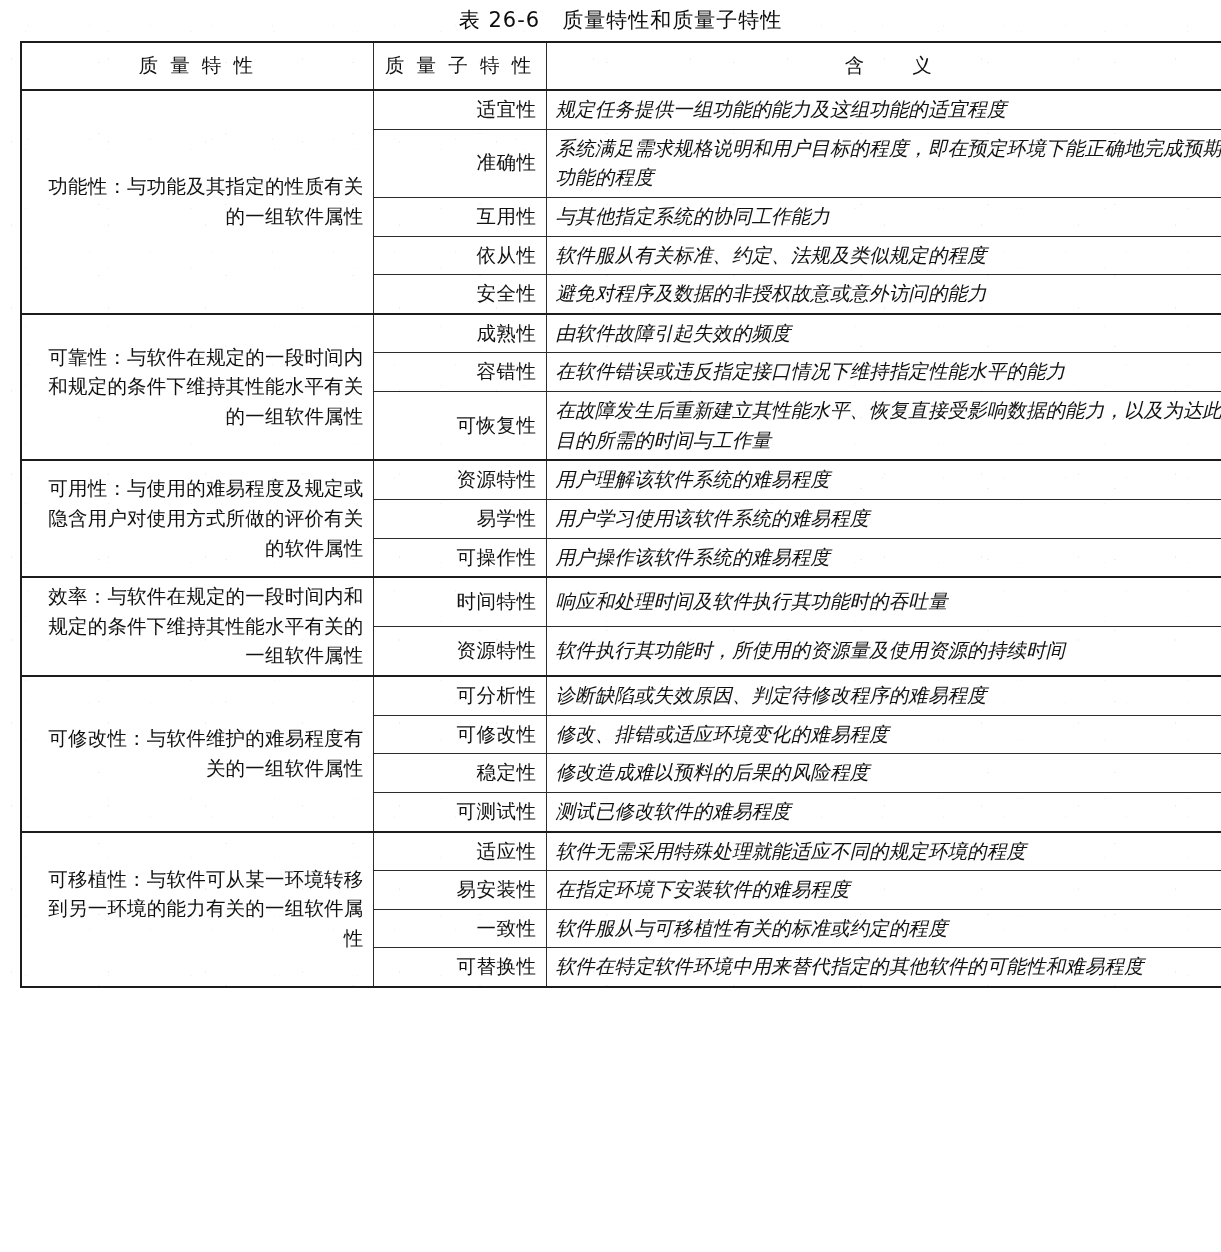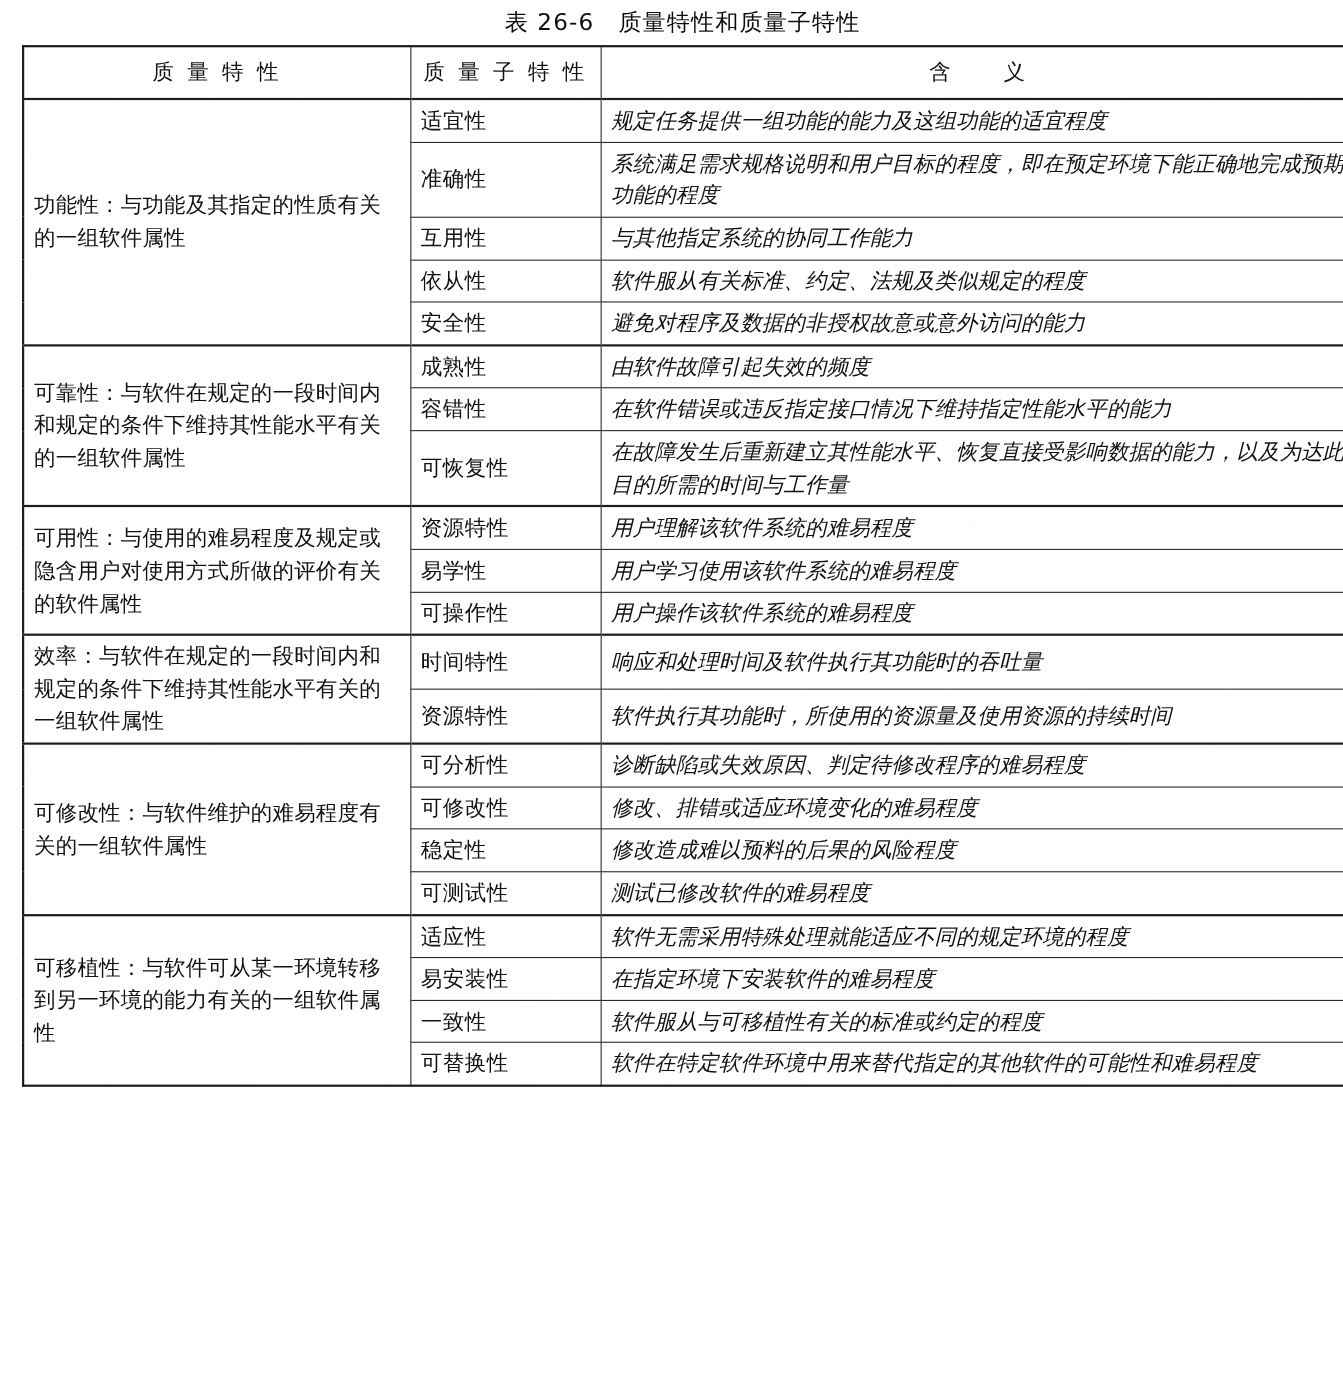--- a/index.html
+++ b/index.html
@@ -71,29 +71,29 @@
     font-size: 21px;
     text-align: center;
     font-weight: 500;
     padding: 9px 6px;
     letter-spacing: 3px;
     height: 38px;
     margin-left: 38px;
   }
 
   td.cat-cell {
-    text-align: left;
+    text-align: right;
     font-size: 20.5px;
     line-height: 1.62;
     padding: 6px 10px 6px 12px;
     letter-spacing: 0.2px;
   }
 
   td.sub-cell {
-    text-align: left;
+    text-align: right;
     font-size: 20px;
     letter-spacing: 0.5px;
     padding: 6px 4px;
   }
 
   td.def-cell {
     text-align: left;
     font-size: 20px;
     line-height: 1.6;
     padding: 6px 8px 6px 10px;

